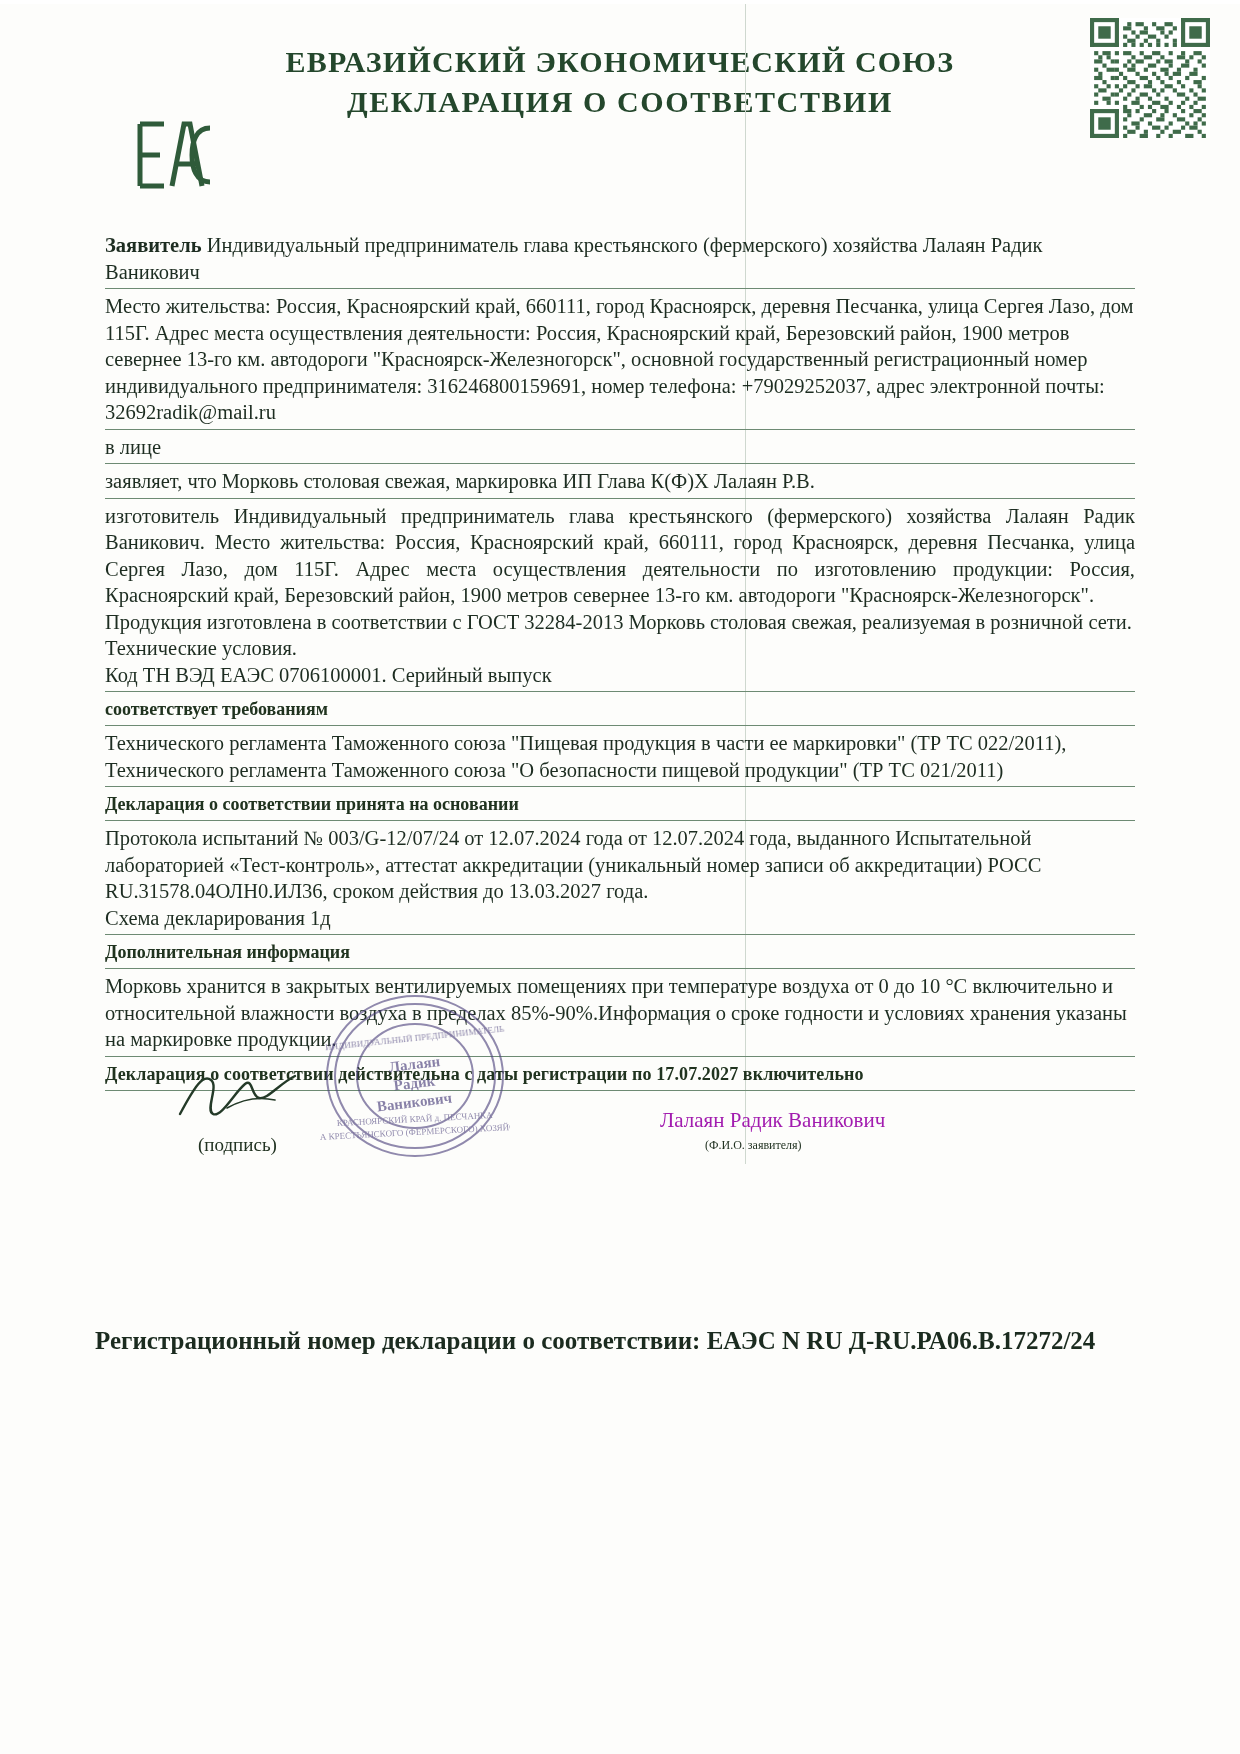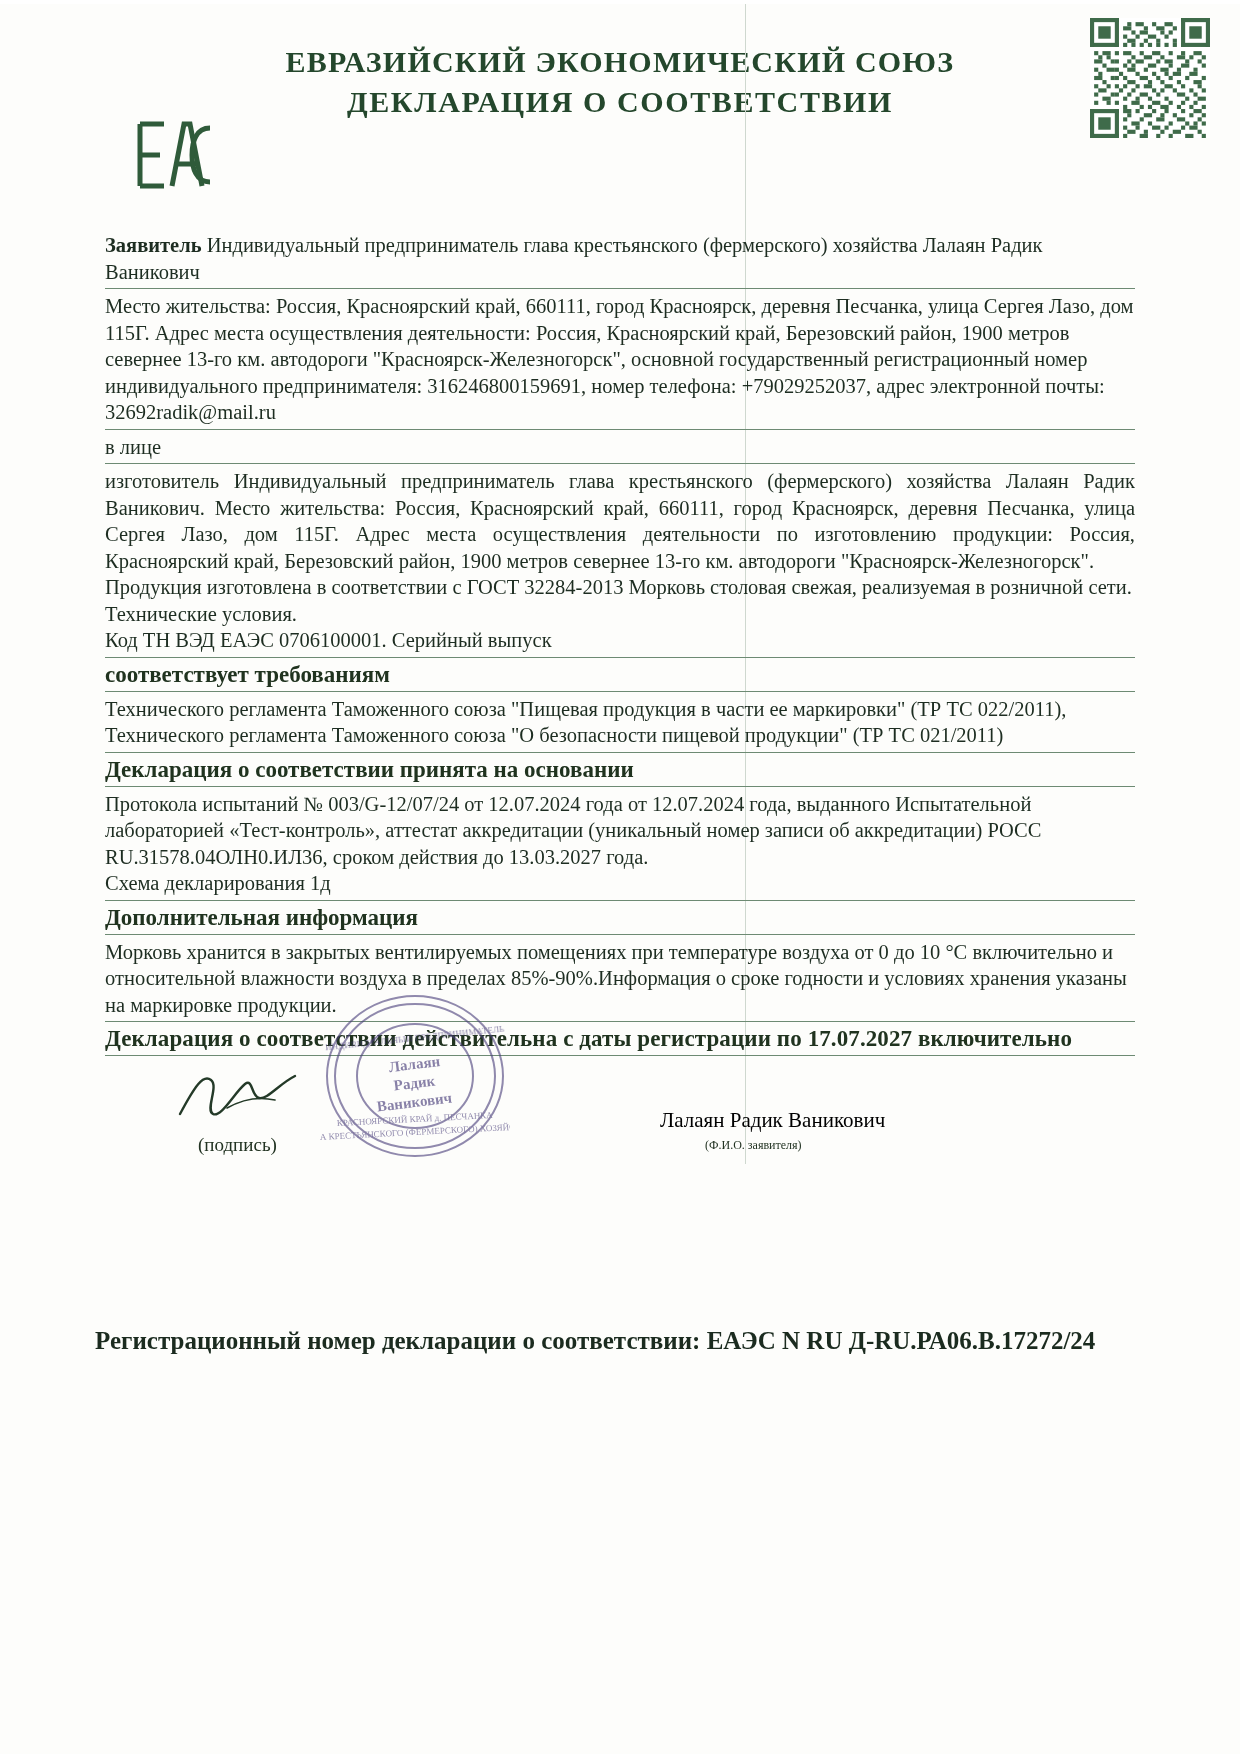--- a/index.html
+++ b/index.html
@@ -77,21 +77,21 @@
     line-height: 26.5px;
     color: #1d2d21;
     text-align: justify;
   }
   .blk.nojust { text-align: left; }
   .blk b, .lbl {
     font-weight: bold;
     text-align: right;
   }
   .lbl-line {
-    font-size: 23px;
+    font-size: 18px;
     line-height: 26px;
     font-weight: bold;
     color: #20331f;
   }
   .sec { margin-bottom: 2px; }
 
   
   .fold {
     position: absolute;
     left: 745px;
@@ -121,21 +121,21 @@
     left: 93px;
     top: 68px;
     font-size: 19px;
     color: #223322;
   }
   .sig-name {
     position: absolute;
     left: 555px;
     top: 42px;
     font-size: 21px;
-    color: #000000;
+    color: #a21caf;
   }
   .sig-name-caption {
     position: absolute;
     left: 600px;
     top: 72px;
     font-size: 12px;
     color: #223322;
   }
 
   
@@ -401,20 +401,27 @@
         <b>Заявитель</b>
         <span>Индивидуальный предприниматель глава крестьянского (фермерского) хозяйства Лалаян Радик Ваникович</span>
       </div>
       <div class="rule"></div>
       <div class="blk nojust">Место жительства: Россия, Красноярский край, 660111, город Красноярск, деревня Песчанка, улица Сергея Лазо, дом 115Г. Адрес места осуществления деятельности: Россия, Красноярский край, Березовский район, 1900 метров севернее 13-го км. автодороги "Красноярск-Железногорск", основной государственный регистрационный номер индивидуального предпринимателя: 316246800159691, номер телефона: +79029252037, адрес электронной почты: 32692radik@mail.ru</div>
       <div class="rule"></div>
       <div class="blk nojust">в лице</div>
       <div class="rule"></div>
     </div>
 
+    <div class="sec">
+      <div class="blk nojust">
+        <span>заявляет, что</span>
+        <span>Морковь столовая свежая, маркировка ИП Глава К(Ф)Х Лалаян Р.В.</span>
+      </div>
+      <div class="rule"></div>
+    </div>
 
     <div class="sec">
       <div class="blk">
         <span>изготовитель</span>
         <span>Индивидуальный предприниматель глава крестьянского (фермерского) хозяйства Лалаян Радик Ваникович. Место жительства: Россия, Красноярский край, 660111, город Красноярск, деревня Песчанка, улица Сергея Лазо, дом 115Г. Адрес места осуществления деятельности по изготовлению продукции: Россия, Красноярский край, Березовский район, 1900 метров севернее 13-го км. автодороги "Красноярск-Железногорск".</span>
       </div>
       <div class="blk nojust">Продукция изготовлена в соответствии с ГОСТ 32284-2013 Морковь столовая свежая, реализуемая в розничной сети. Технические условия.</div>
       <div class="blk nojust">Код ТН ВЭД ЕАЭС 0706100001. Серийный выпуск</div>
       <div class="rule"></div>
     </div>

